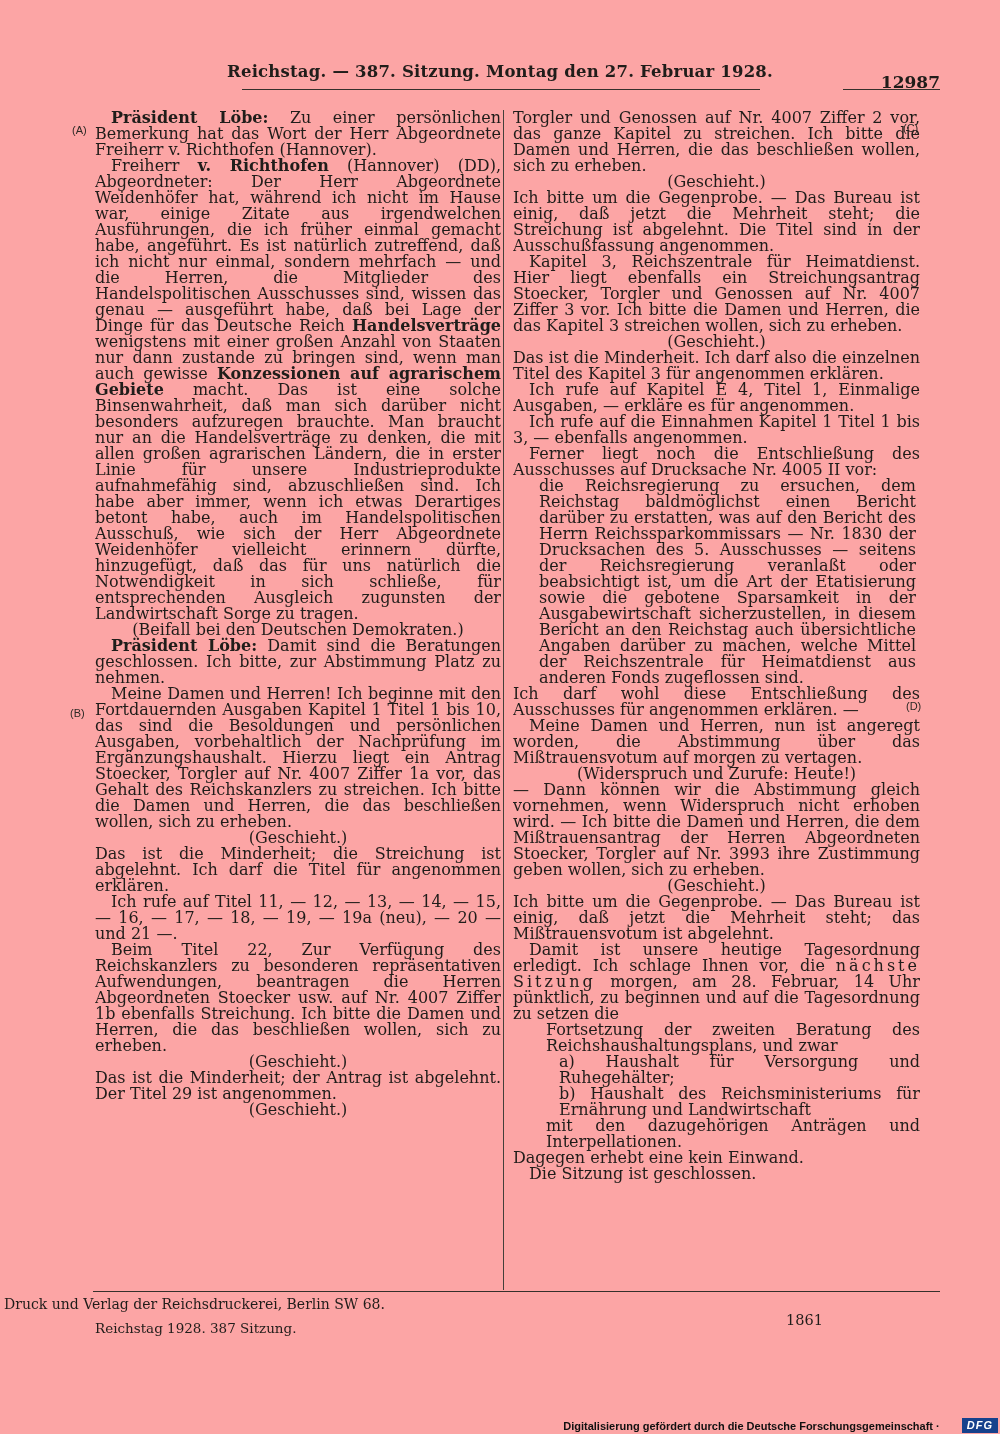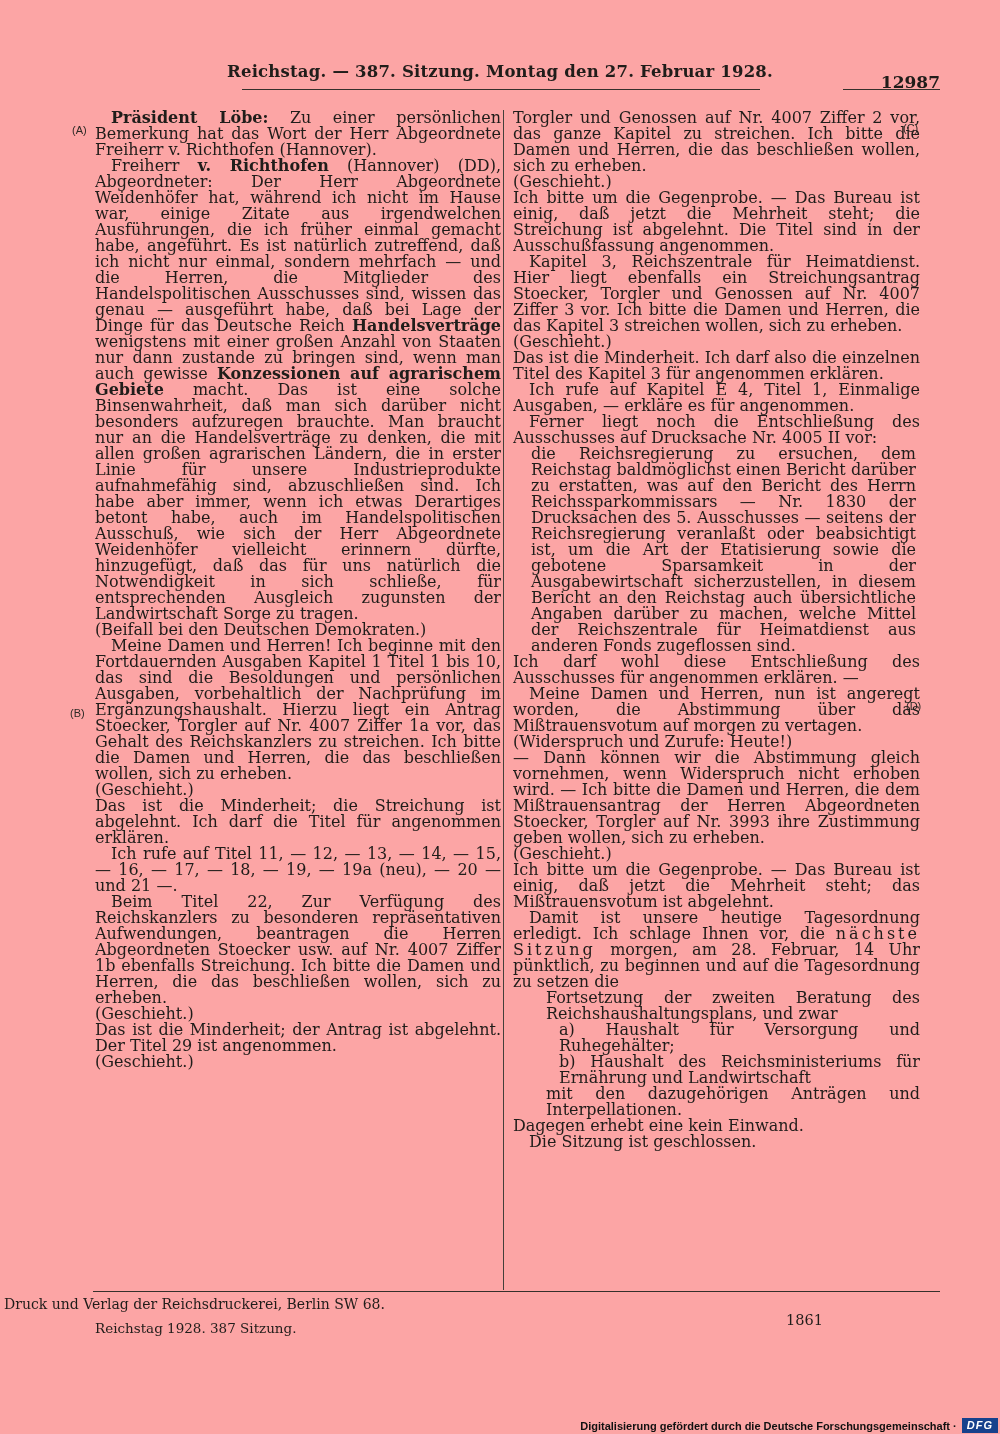--- a/index.html
+++ b/index.html
@@ -27,31 +27,31 @@
   .mk-d{top:700px;left:906px;}
   
   .col{position:absolute;top:110px;height:1180px;overflow:hidden;
     font-size:16px;line-height:16px;text-align:justify;}
   .col-left{left:95px;width:406px;}
   .col-right{left:513px;width:407px;}
   .divider{position:absolute;top:110px;left:503px;width:1px;height:1180px;background:#44403a;}
   p{margin:0;padding:0;}
   .ind{text-indent:16px;}
   .b{font-weight:bold;}
-  .stage{text-indent:0;}
-  .quote{margin-left:18px;margin-right:4px;}
+  .stage{text-align:center;text-indent:0;}
+  .quote{margin-left:26px;margin-right:4px;}
   .hang{margin-left:33px;}
   .hang2{margin-left:46px;}
   .spaced{letter-spacing:3px;}
   
   .imprint{position:absolute;top:1296px;left:4px;width:1000px;text-align:left;font-size:14px;}
   .session{position:absolute;top:1320px;left:95px;font-size:13.5px;}
   .sheet{position:absolute;top:1312px;left:786px;font-size:14.5px;}
   
-  .dfg{position:absolute;right:2px;bottom:1px;display:flex;align-items:center;gap:5px;
+  .dfg{position:absolute;right:2px;bottom:1px;display:flex;align-items:center;gap:22px;
     font-family:"Liberation Sans",sans-serif;font-size:11px;font-weight:bold;color:#111;}
   .dfg-logo{background:#16418c;color:#fff;padding:1px 5px 2px 5px;
     font-size:11px;font-style:italic;font-weight:bold;letter-spacing:1px;}
 </style>
 </head>
 <body>
 
 <div class="page">
 
   <div class="hdr-title">Reichstag. — 387. Sitzung.  Montag den 27. Februar 1928.</div>
@@ -63,39 +63,41 @@
   <div class="marker mk-b">(B)</div>
   <div class="marker mk-c">(C)</div>
   <div class="marker mk-d">(D)</div>
 
   <div class="divider"></div>
 
   <div class="col col-left">
     <p class="ind"><span class="b">Präsident Löbe:</span><span> Zu einer persönlichen Bemerkung hat das Wort der Herr Abgeordnete Freiherr v. Richthofen (Hannover).</span></p>
     <p class="ind"><span>Freiherr </span><span class="b">v. Richthofen</span><span> (Hannover) (DD), Abgeordneter: Der Herr Abgeordnete Weidenhöfer hat, während ich nicht im Hause war, einige Zitate aus irgendwelchen Ausführungen, die ich früher einmal gemacht habe, angeführt. Es ist natürlich zutreffend, daß ich nicht nur einmal, sondern mehrfach — und die Herren, die Mitglieder des Handelspolitischen Ausschusses sind, wissen das genau — ausgeführt habe, daß bei Lage der Dinge für das Deutsche Reich </span><span class="b">Handelsverträge</span><span> wenigstens mit einer großen Anzahl von Staaten nur dann zustande zu bringen sind, wenn man auch gewisse </span><span class="b">Konzessionen auf agrarischem Gebiete</span><span> macht. Das ist eine solche Binsenwahrheit, daß man sich darüber nicht besonders aufzuregen brauchte. Man braucht nur an die Handelsverträge zu denken, die mit allen großen agrarischen Ländern, die in erster Linie für unsere Industrieprodukte aufnahmefähig sind, abzuschließen sind. Ich habe aber immer, wenn ich etwas Derartiges betont habe, auch im Handelspolitischen Ausschuß, wie sich der Herr Abgeordnete Weidenhöfer vielleicht erinnern dürfte, hinzugefügt, daß das für uns natürlich die Notwendigkeit in sich schließe, für entsprechenden Ausgleich zugunsten der Landwirtschaft Sorge zu tragen.</span></p>
     <p class="stage">(Beifall bei den Deutschen Demokraten.)</p>
+    <p class="ind"><span class="b">Präsident Löbe:</span><span> Damit sind die Beratungen geschlossen. Ich bitte, zur Abstimmung Platz zu nehmen.</span></p>
     <p class="ind">Meine Damen und Herren! Ich beginne mit den Fortdauernden Ausgaben Kapitel 1 Titel 1 bis 10, das sind die Besoldungen und persönlichen Ausgaben, vorbehaltlich der Nachprüfung im Ergänzungshaushalt. Hierzu liegt ein Antrag Stoecker, Torgler auf Nr. 4007 Ziffer 1a vor, das Gehalt des Reichskanzlers zu streichen. Ich bitte die Damen und Herren, die das beschließen wollen, sich zu erheben.</p>
     <p class="stage">(Geschieht.)</p>
     <p>Das ist die Minderheit; die Streichung ist abgelehnt. Ich darf die Titel für angenommen erklären.</p>
     <p class="ind">Ich rufe auf Titel 11, — 12, — 13, — 14, — 15, — 16, — 17, — 18, — 19, — 19a (neu), — 20 — und 21 —.</p>
     <p class="ind">Beim Titel 22, Zur Verfügung des Reichskanzlers zu besonderen repräsentativen Aufwendungen, beantragen die Herren Abgeordneten Stoecker usw. auf Nr. 4007 Ziffer 1b ebenfalls Streichung. Ich bitte die Damen und Herren, die das beschließen wollen, sich zu erheben.</p>
     <p class="stage">(Geschieht.)</p>
     <p>Das ist die Minderheit; der Antrag ist abgelehnt. Der Titel 29 ist angenommen.</p>
     <p class="stage">(Geschieht.)</p>
 
   </div>
 
   <div class="col col-right">
     <p>Torgler und Genossen auf Nr. 4007 Ziffer 2 vor, das ganze Kapitel zu streichen. Ich bitte die Damen und Herren, die das beschließen wollen, sich zu erheben.</p>
     <p class="stage">(Geschieht.)</p>
     <p>Ich bitte um die Gegenprobe. — Das Bureau ist einig, daß jetzt die Mehrheit steht; die Streichung ist abgelehnt. Die Titel sind in der Ausschußfassung angenommen.</p>
     <p class="ind">Kapitel 3, Reichszentrale für Heimatdienst. Hier liegt ebenfalls ein Streichungsantrag Stoecker, Torgler und Genossen auf Nr. 4007 Ziffer 3 vor. Ich bitte die Damen und Herren, die das Kapitel 3 streichen wollen, sich zu erheben.</p>
     <p class="stage">(Geschieht.)</p>
     <p>Das ist die Minderheit. Ich darf also die einzelnen Titel des Kapitel 3 für angenommen erklären.</p>
     <p class="ind">Ich rufe auf Kapitel E 4, Titel 1, Einmalige Ausgaben, — erkläre es für angenommen.</p>
+    <p class="ind">Ich rufe auf die Einnahmen Kapitel 1 Titel 1 bis 3, — ebenfalls angenommen.</p>
     <p class="ind">Ferner liegt noch die Entschließung des Ausschusses auf Drucksache Nr. 4005 II vor:</p>
     <p class="quote">die Reichsregierung zu ersuchen, dem Reichstag baldmöglichst einen Bericht darüber zu erstatten, was auf den Bericht des Herrn Reichssparkommissars — Nr. 1830 der Drucksachen des 5. Ausschusses — seitens der Reichsregierung veranlaßt oder beabsichtigt ist, um die Art der Etatisierung sowie die gebotene Sparsamkeit in der Ausgabewirtschaft sicherzustellen, in diesem Bericht an den Reichstag auch übersichtliche Angaben darüber zu machen, welche Mittel der Reichszentrale für Heimatdienst aus anderen Fonds zugeflossen sind.</p>
     <p>Ich darf wohl diese Entschließung des Ausschusses für angenommen erklären. —</p>
     <p class="ind">Meine Damen und Herren, nun ist angeregt worden, die Abstimmung über das Mißtrauensvotum auf morgen zu vertagen.</p>
     <p class="stage">(Widerspruch und Zurufe: Heute!)</p>
     <p>— Dann können wir die Abstimmung gleich vornehmen, wenn Widerspruch nicht erhoben wird. — Ich bitte die Damen und Herren, die dem Mißtrauensantrag der Herren Abgeordneten Stoecker, Torgler auf Nr. 3993 ihre Zustimmung geben wollen, sich zu erheben.</p>
     <p class="stage">(Geschieht.)</p>
     <p>Ich bitte um die Gegenprobe. — Das Bureau ist einig, daß jetzt die Mehrheit steht; das Mißtrauensvotum ist abgelehnt.</p>
     <p class="ind"><span>Damit ist unsere heutige Tagesordnung erledigt. Ich schlage Ihnen vor, die </span><span class="spaced">nächste Sitzung</span><span> morgen, am 28. Februar, 14 Uhr pünktlich, zu beginnen und auf die Tagesordnung zu setzen die</span></p>
     <p class="hang">Fortsetzung der zweiten Beratung des Reichshaushaltungsplans, und zwar</p>

